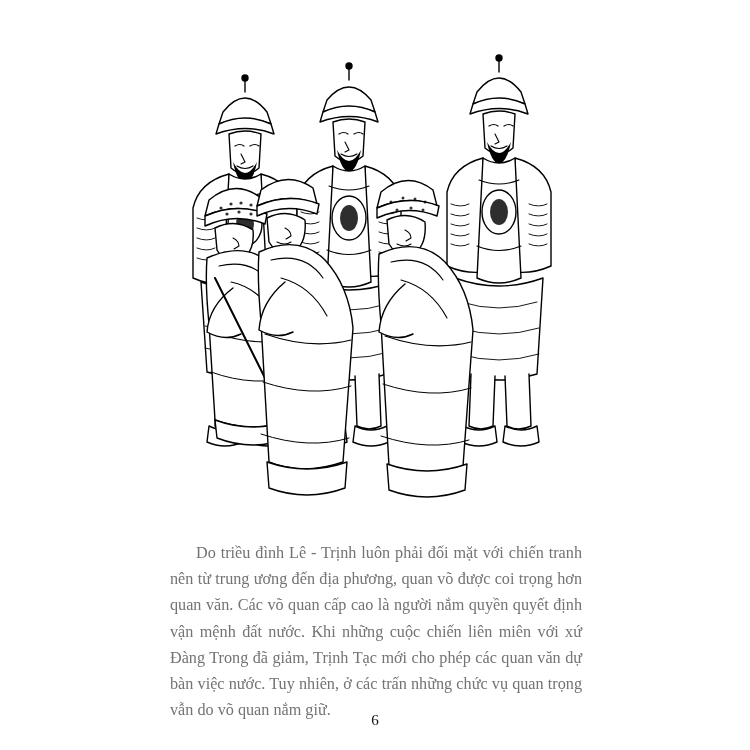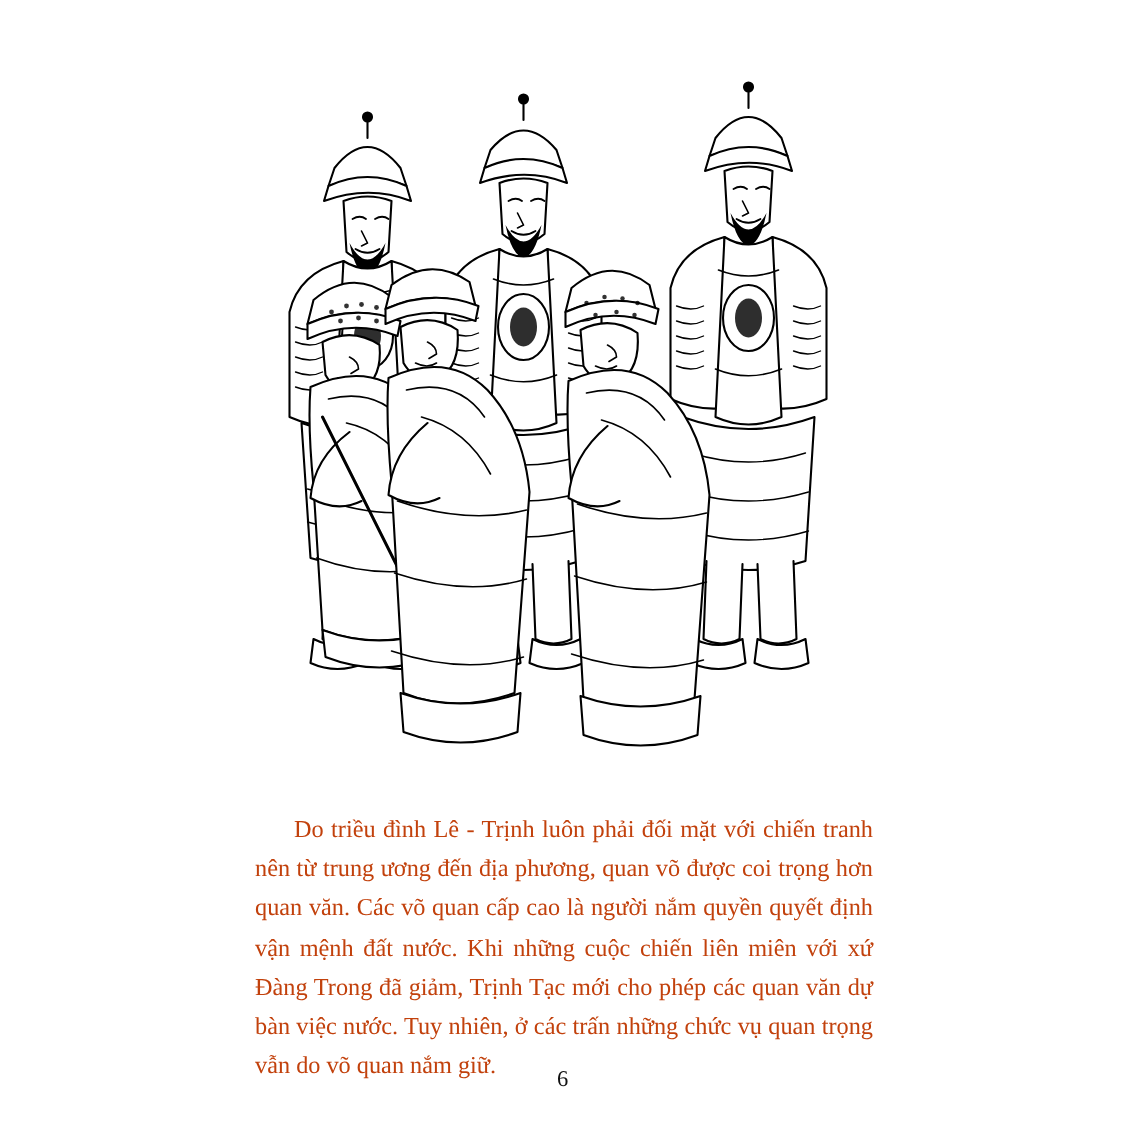--- a/index.html
+++ b/index.html
@@ -33,21 +33,21 @@
 
   
   .body-text {
     position: absolute;
     left: 170px;
     top: 540px;
     width: 412px;
     font-size: 16.2px;
     line-height: 1.62;
     text-align: justify;
-    color: #c2410c;
+    color: #737373;
   }
   .body-text p {
     margin: 0;
     text-indent: 26px;
     hyphens: none;
   }
   
   .page-number {
     position: absolute;
     left: 0;

